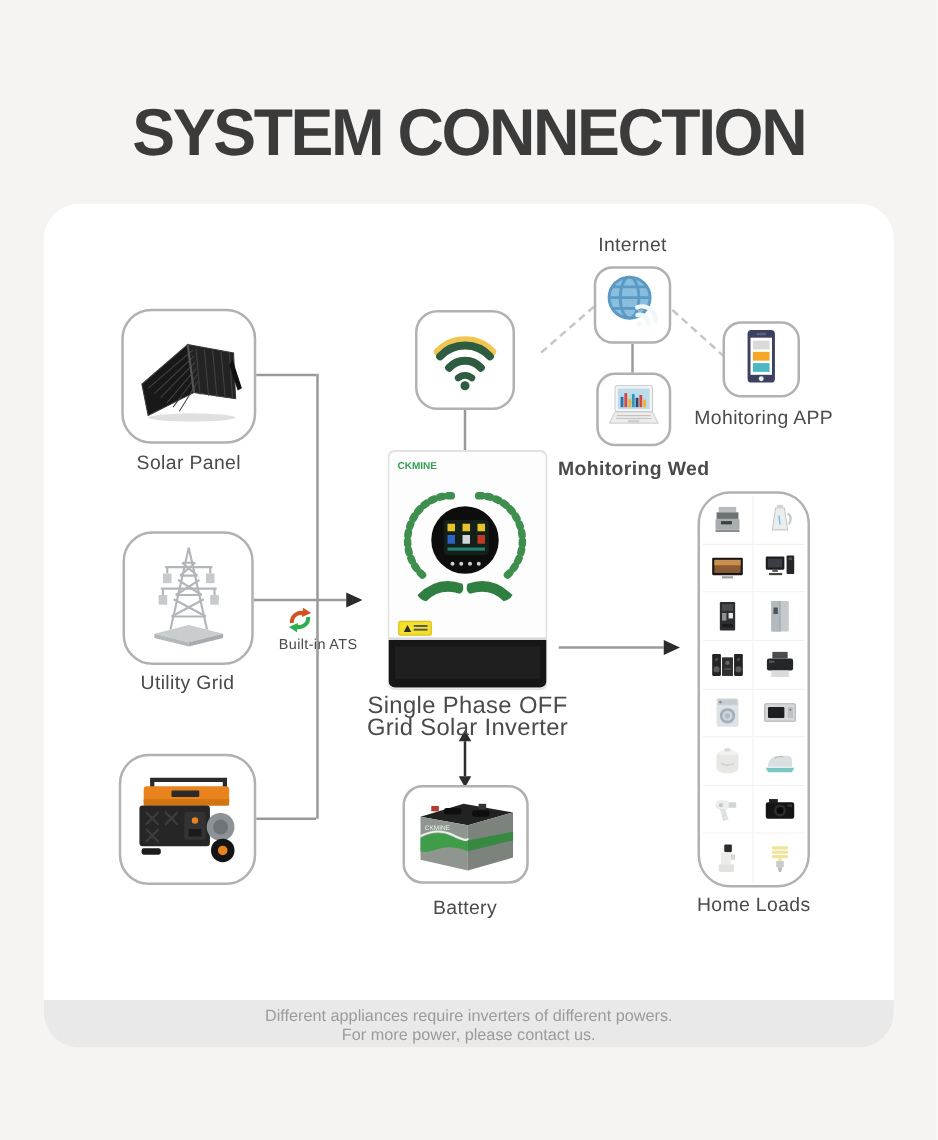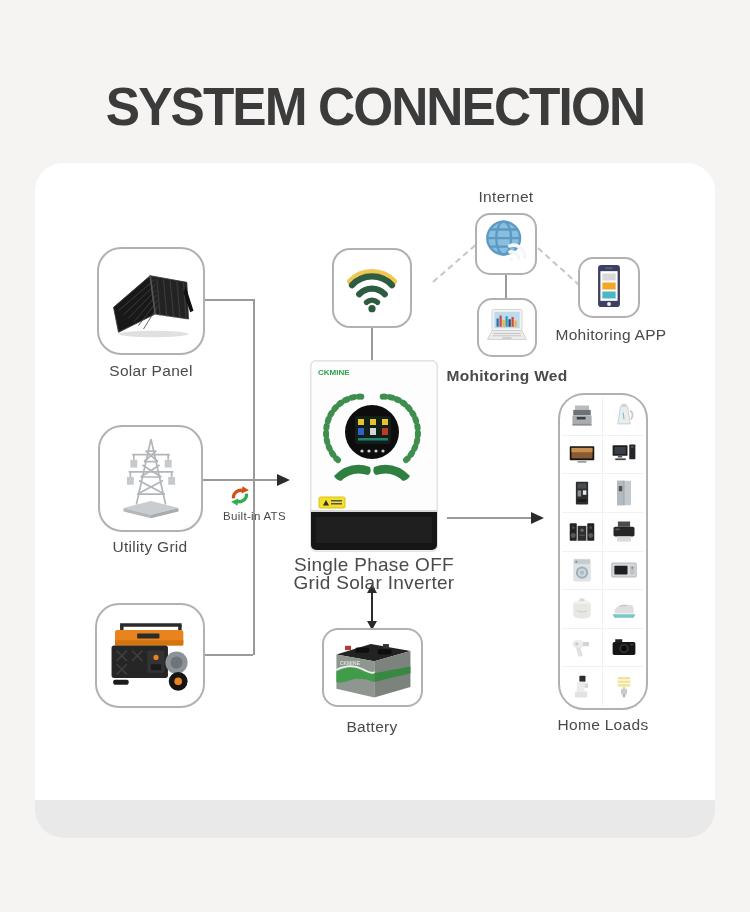--- a/index.html
+++ b/index.html
@@ -425,15 +425,17 @@
               <path d="M10 6 h12 M10 10 h12 M10 14 h12 M16 14 v4" stroke="#efe49a" stroke-width="3" stroke-linecap="round" fill="none"></path>
               <rect x="12.5" y="18" width="7" height="6" rx="1" fill="#c9cccd"></rect>
               <path d="M14 24 h4 l-1 4 h-2 z" fill="#b4b7b8"></path>
             </svg>
           </div>
         </div>
     </div>
     <div class="nlabel" id="lbl-homeloads">Home Loads</div>
 
     <div class="footer-band">
+      <div>Different appliances require inverters of different powers.</div>
+      <div>For more power, please contact us.</div>
     </div>
   </div>
 </div>
 
 </body></html>

